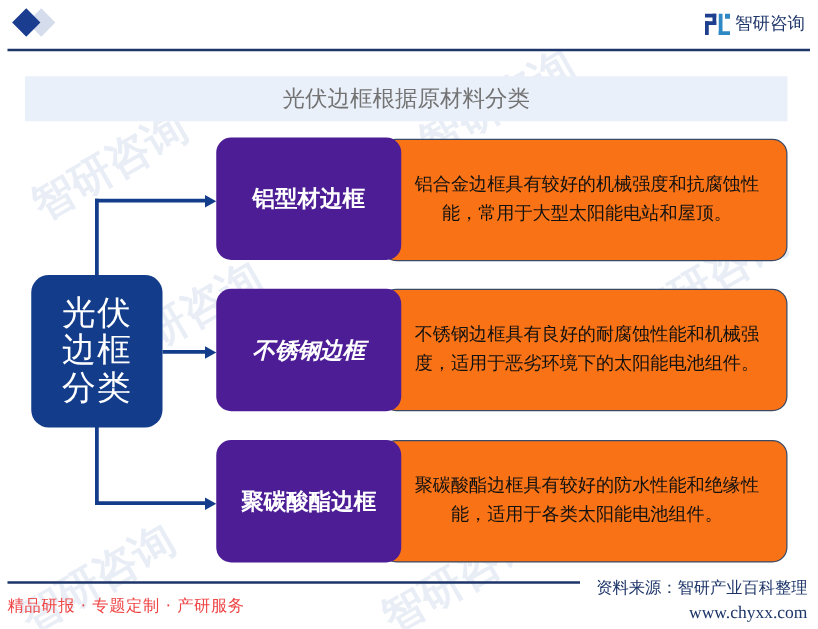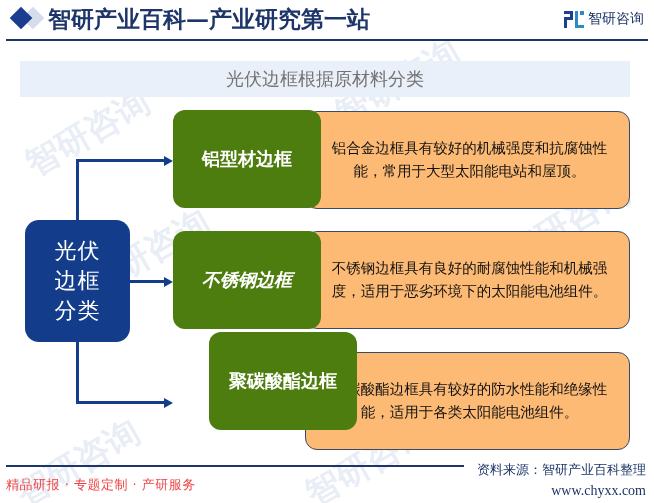--- a/index.html
+++ b/index.html
@@ -18,31 +18,31 @@
   .logo .mark { width: 20px; height: 17px; position: relative; }
   .logo .mark span { position: absolute; background: #1d3f8e; }
   .logo .name { font-family: "DejaVu Sans", sans-serif; font-size: 14px; color: #1d3568; }
 
   .banner { position: absolute; left: 20px; top: 61px; width: 610px; height: 36px; background: #eaf0fa; z-index: 2;
     display: flex; align-items: center; justify-content: center; }
   .banner span { font-size: 18px; color: #737373; font-weight: normal; }
 
   .root { position: absolute; left: 25px; top: 220px; width: 105px; height: 122px; background: #133d8a; border-radius: 14px;
     z-index: 3; display: flex; align-items: center; justify-content: center; }
-  .root span { color: #fff; font-size: 22px; line-height: 30px; width: 66px; text-align: center; letter-spacing: 1px; }
+  .root span { color: #fff; font-size: 27px; line-height: 30px; width: 66px; text-align: center; letter-spacing: 1px; }
 
   .line { position: absolute; background: #133d8a; z-index: 2; }
   .arrow { position: absolute; width: 0; height: 0; border-top: 5px solid transparent; border-bottom: 5px solid transparent;
     border-left: 9px solid #133d8a; z-index: 2; }
 
-  .desc { position: absolute; left: 305px; width: 325px; height: 98px; background: #fdba74; border: 1.5px solid #3a4a66;
+  .desc { position: absolute; left: 305px; width: 325px; height: 98px; background: #f97316; border: 1.5px solid #3a4a66;
     border-radius: 12px; z-index: 2; display: flex; align-items: center; padding-left: 16px; padding-right: 12px; }
   .desc span { font-family: "DejaVu Sans", sans-serif; font-size: 14.5px; color: #111; line-height: 23px; text-align: center; width: 100%; }
 
-  .cat { position: absolute; left: 173px; width: 148px; height: 98px; background: #4d7c0f; border-radius: 12px; z-index: 3;
+  .cat { position: absolute; left: 173px; width: 148px; height: 98px; background: #4c1d95; border-radius: 12px; z-index: 3;
     display: flex; align-items: center; justify-content: center; }
   .cat span { color: #fff; font-size: 18px; font-weight: bold; }
 
   .footer-rule { position: absolute; left: 6px; top: 465px; width: 458px; height: 1.5px; background: #1d3568; z-index: 2; }
   .footer-left { position: absolute; left: 6px; top: 476px; font-family: "DejaVu Sans", sans-serif; font-size: 13px; color: #ef4444; z-index: 2; letter-spacing: 0.5px; }
   .footer-source { position: absolute; right: 8px; top: 461px; font-family: Liberation Mono, monospace; font-size: 13px; color: #1d3568; z-index: 2; }
   .footer-url { position: absolute; right: 8px; top: 483px; font-family: "Liberation Serif", serif; font-size: 14px; color: #1d3568; z-index: 2; }
 </style>
 </head>
 <body>
@@ -50,21 +50,20 @@
 <div class="watermark" style="left:20px; top:110px;">智研咨询</div>
 <div class="watermark" style="left:330px; top:60px;">智研咨询</div>
 <div class="watermark" style="left:80px; top:230px;">智研咨询</div>
 <div class="watermark" style="left:500px; top:200px;">智研咨询</div>
 <div class="watermark" style="left:10px; top:440px;">智研咨询</div>
 <div class="watermark" style="left:300px; top:440px;">智研咨询</div>
 
 <div class="header">
   <div class="diamond2"></div>
   <div class="diamond1"></div>
-  <div class="title">智研产业百科—产业研究第一站</div>
   <div class="rule"></div>
   <div class="logo">
     <div class="mark">
       <span style="left:0;top:0;width:9px;height:3px;"></span>
       <span style="left:6px;top:0;width:3px;height:9px;"></span>
       <span style="left:0;top:6px;width:9px;height:3px;"></span>
       <span style="left:0;top:6px;width:3px;height:11px;"></span>
       <span style="left:11px;top:0;width:3px;height:17px;background:#2f89c5;"></span>
       <span style="left:11px;top:14px;width:9px;height:3px;background:#2f89c5;"></span>
       <span style="left:16px;top:0;width:4px;height:4px;background:#2f89c5;"></span>
@@ -102,20 +101,20 @@
 <div class="desc" style="top:231px;">
   <span>不锈钢边框具有良好的耐腐蚀性能和机械强度，适用于恶劣环境下的太阳能电池组件。</span>
 </div>
 <div class="cat" style="top:231px;font-style:italic;">
   <span>不锈钢边框</span>
 </div>
 
 <div class="desc" style="top:352px;">
   <span>聚碳酸酯边框具有较好的防水性能和绝缘性能，适用于各类太阳能电池组件。</span>
 </div>
-<div class="cat" style="top:332px;margin-left:36px;">
+<div class="cat" style="top:352px;">
   <span>聚碳酸酯边框</span>
 </div>
 
 <div class="footer-rule"></div>
 <div class="footer-left">精品研报 · 专题定制 · 产研服务</div>
 <div class="footer-source">资料来源：智研产业百科整理</div>
 <div class="footer-url">www.chyxx.com</div>
 
 </body></html>

